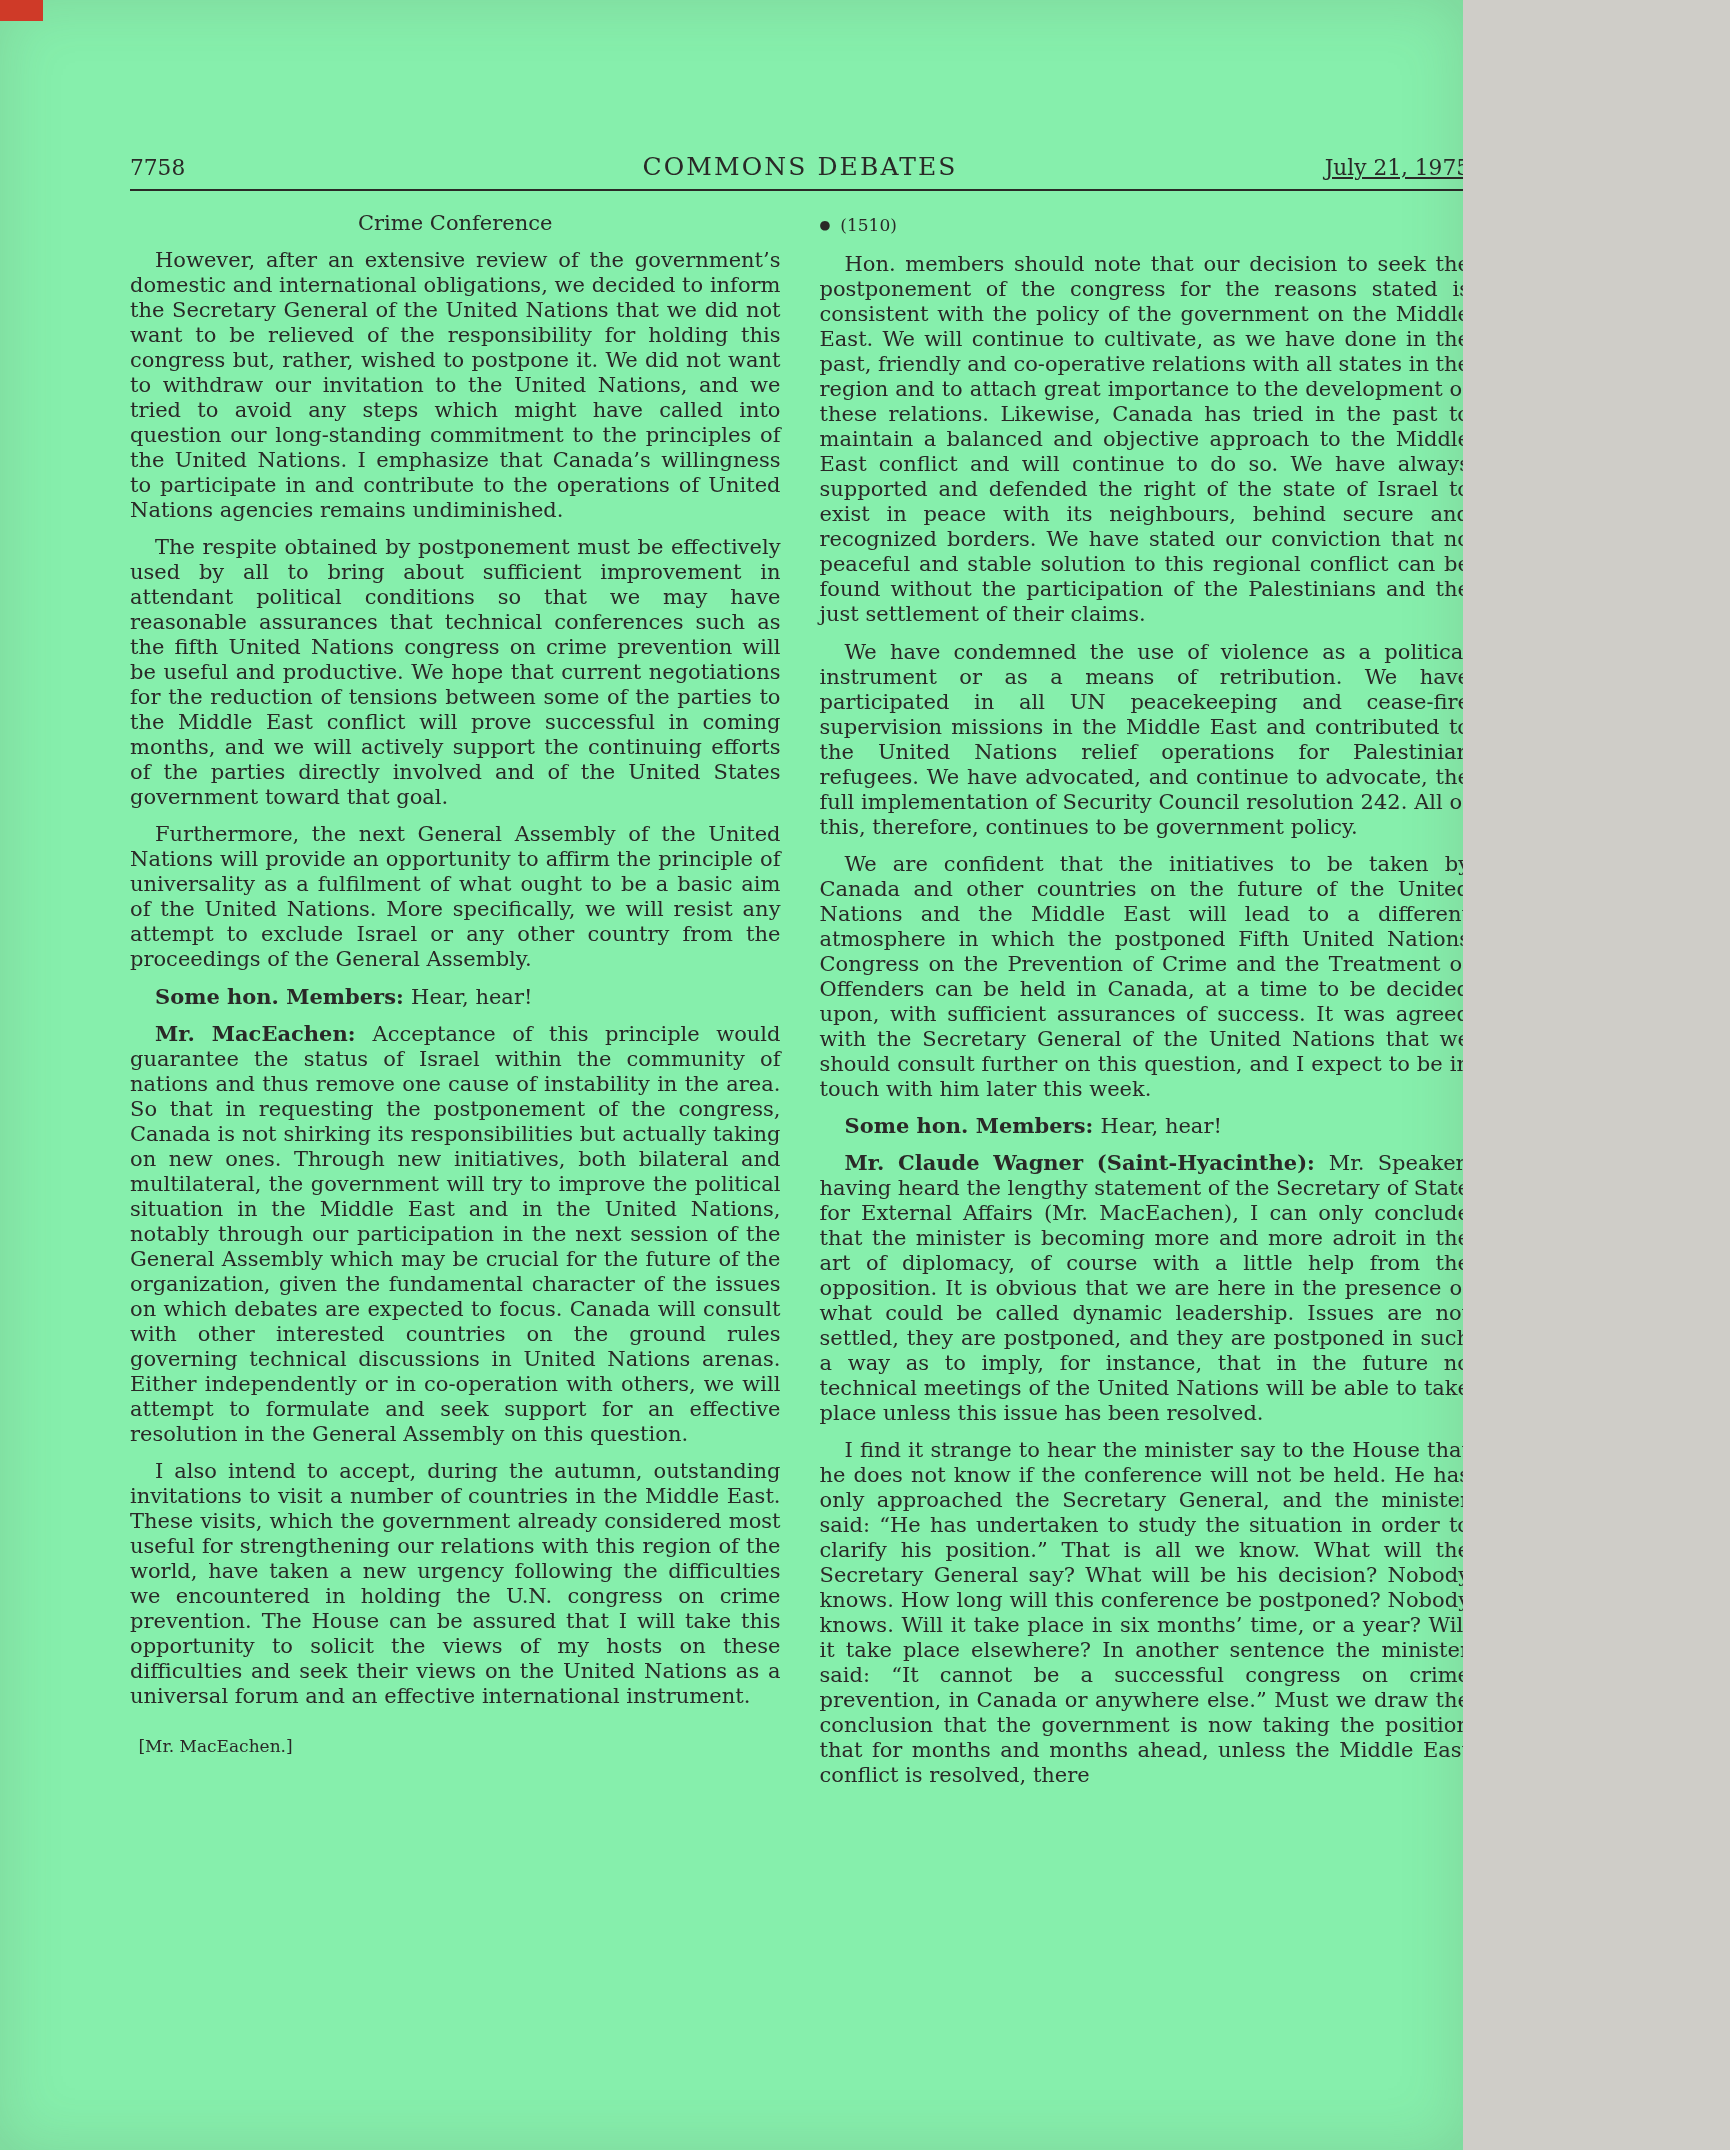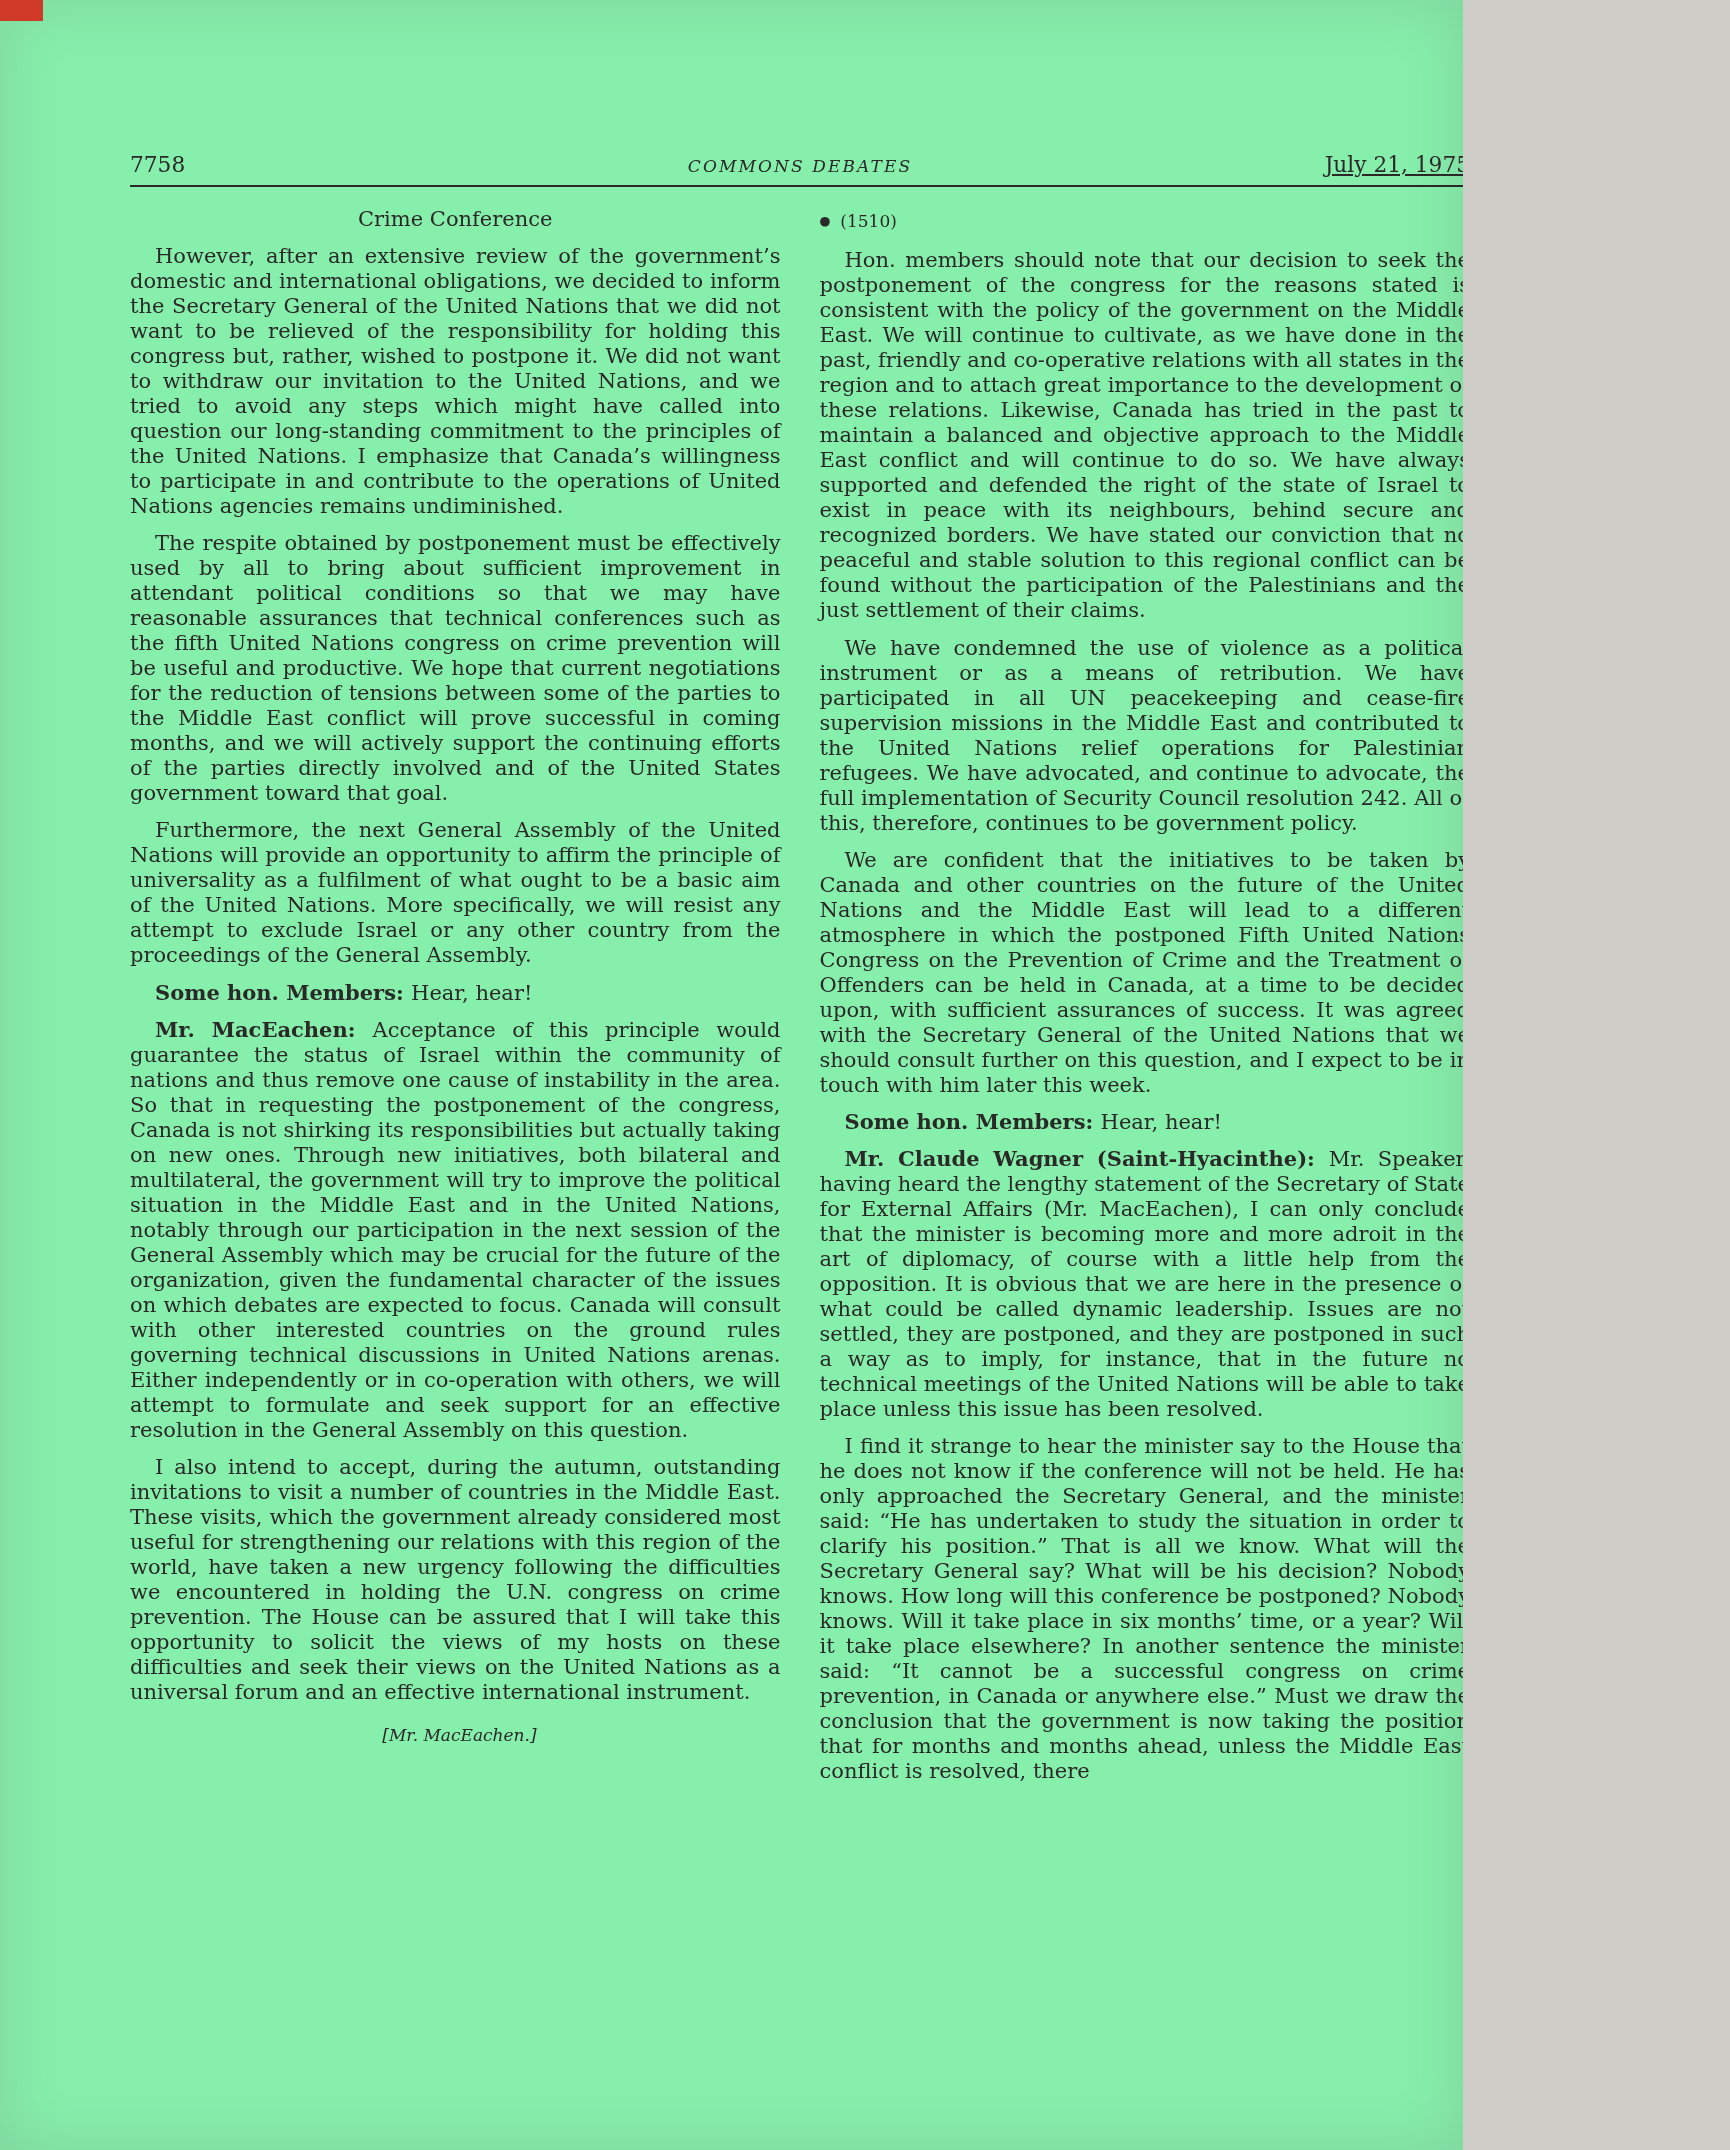--- a/index.html
+++ b/index.html
@@ -47,21 +47,21 @@
   }
   .page-header {
     display: grid;
     grid-template-columns: 1fr auto 1fr;
     align-items: baseline;
     border-bottom: 2.1px solid #2a2927;
     padding-bottom: 8.4px;
     font-size: 21.7px;
   }
   .page-number { justify-self: start; }
-  .header-title { justify-self: center; font-size: 17px; letter-spacing: 2.1px; font-style: italic; }
+  .header-title { justify-self: center; font-size: 25px; letter-spacing: 2.1px; }
   .header-date { justify-self: end; text-decoration: underline; }
   .columns {
     display: flex;
     gap: 39px;
     margin-top: 18px;
   }
   .col {
     flex: 1 1 0;
     font-size: 21px;
     line-height: 25px;
@@ -75,24 +75,23 @@
     margin: 1.4px 0 11.2px 0;
   }
   .para {
     text-indent: 25px;
     margin: 0 0 11.2px 0;
   }
   .lead { font-weight: bold; }
   .footnote {
     font-size: 17px;
     line-height: 21px;
-    margin-top: 20px;
+    margin-top: 27px;
     padding-left: 8.4px;
-    text-align: center;
-    font-style: italic;
+    text-align: left;
   }
   .time-marker {
     display: flex;
     align-items: center;
     gap: 9.8px;
     font-size: 17px;
     line-height: 21px;
     margin: 5.6px 0 15.4px 0;
     text-align: left;
   }

